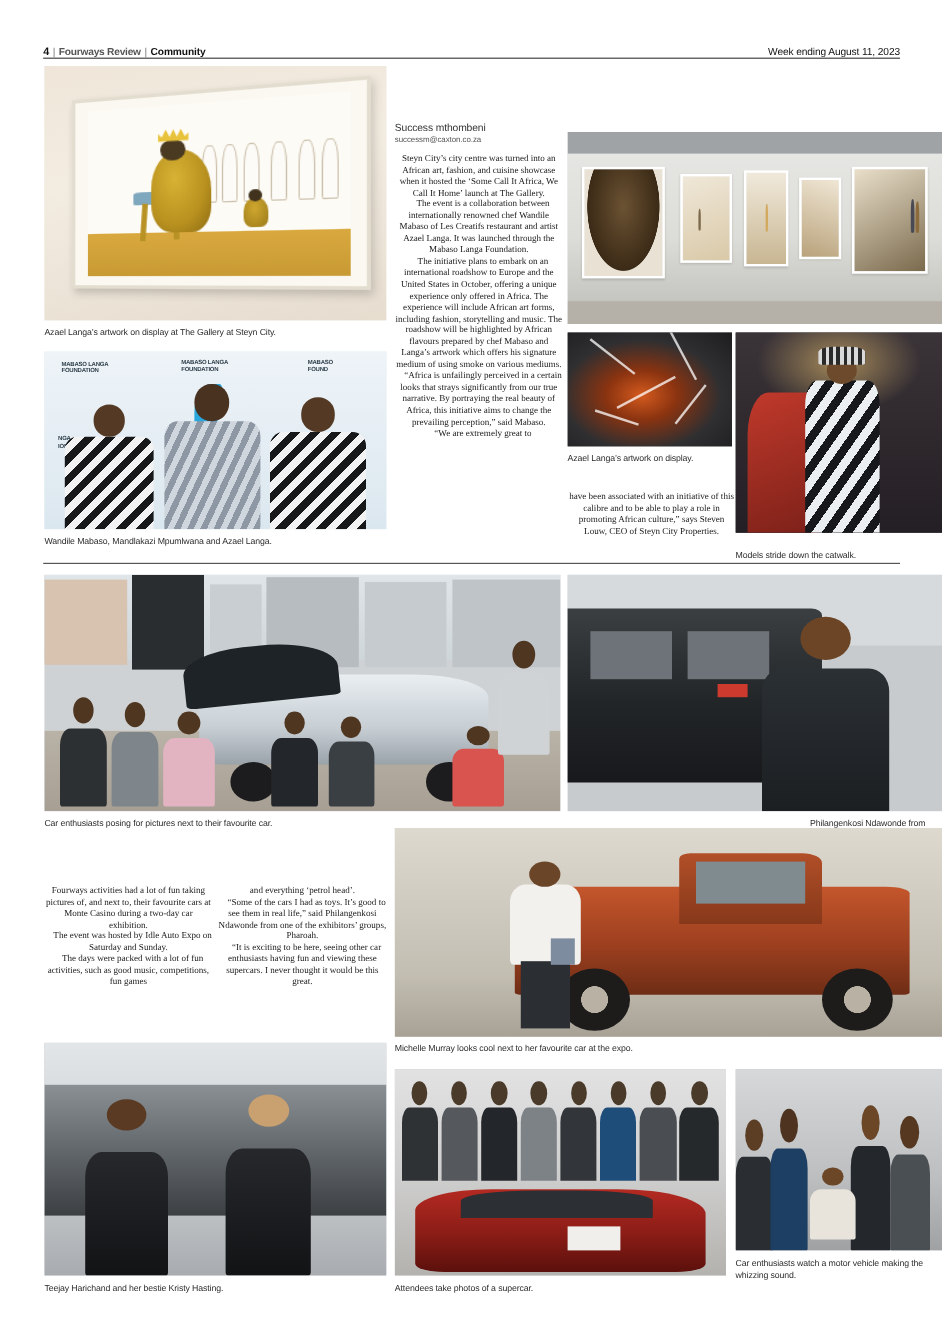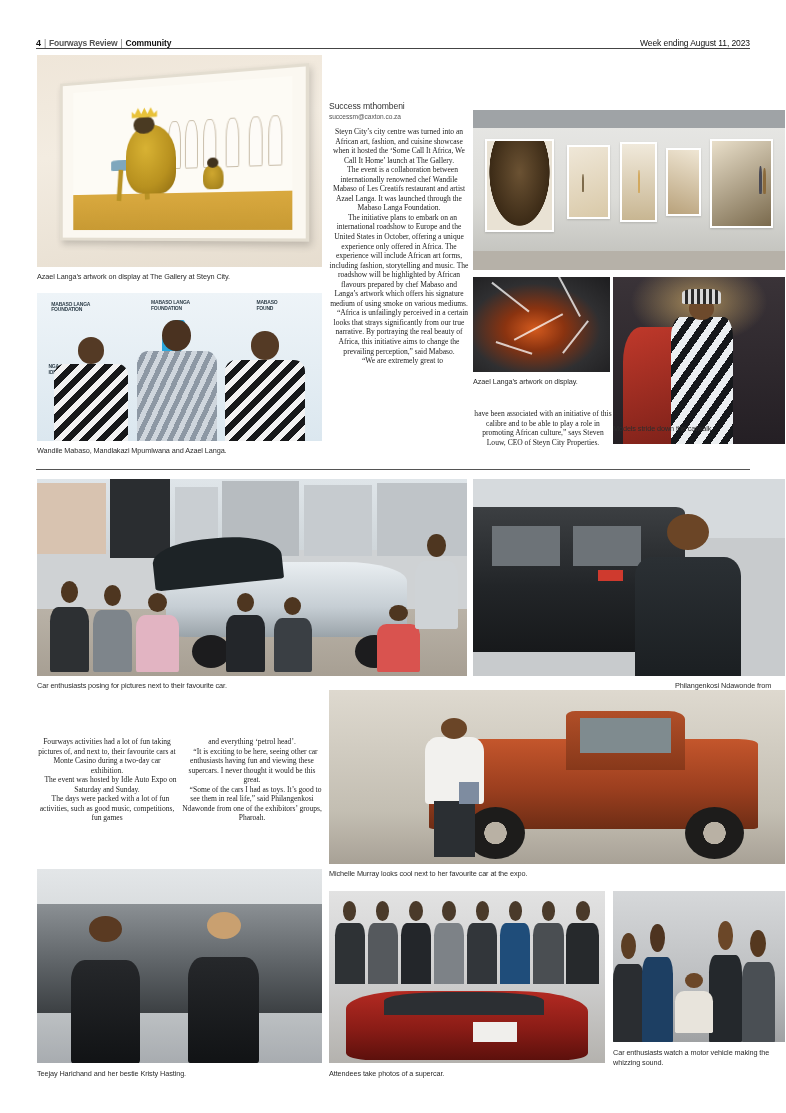--- a/index.html
+++ b/index.html
@@ -411,21 +411,21 @@
   <div class="caption" id="cap-smoke" style="left:473px; top:377px; width:137px;">Azael Langa’s artwork on display.</div>
 
   <div class="photo" id="photo-model">
     <div class="bgg"></div>
     <div class="spot"></div>
     <div class="redcloth"></div>
     <div class="torso"></div>
     <div class="head"></div>
     <div class="hat"></div>
   </div>
-  <div class="caption" id="cap-model" style="left:613px; top:424px; width:156px;">Models stride down the catwalk.</div>
+  <div class="caption" id="cap-model" style="left:613px; top:458px; width:156px;">Models stride down the catwalk.</div>
 
   <div class="col" id="art1-col2">
     <p>have been associated with an initiative of this calibre and to be able to play a role in promoting African culture,” says Steven Louw, CEO of Steyn City Properties.</p>
   </div>
 
   <div class="rule-mid" style="top:469px;"></div>
 
   <div class="photo" id="photo-group">
     <div class="sky"></div>
     <div class="bldg" style="left:0; top:2%; width:16%; height:36%; background:#d8c3b0;"></div>
@@ -485,22 +485,22 @@
 
 
   <div class="col" id="art2-col1">
     <p>Fourways activities had a lot of fun taking pictures of, and next to, their favourite cars at Monte Casino during a two-day car exhibition.</p>
     <p class="indent">The event was hosted by Idle Auto Expo on Saturday and Sunday.</p>
     <p class="indent">The days were packed with a lot of fun activities, such as good music, competitions, fun games</p>
   </div>
 
   <div class="col" id="art2-col2">
     <p>and everything ‘petrol head’.</p>
+    <p class="indent">“Some of the cars I had as toys. It’s good to see them in real life,” said Philangenkosi Ndawonde from one of the exhibitors’ groups, Pharoah.</p>
     <p class="indent">“It is exciting to be here, seeing other car enthusiasts having fun and viewing these supercars. I never thought it would be this great.</p>
-    <p class="indent">“Some of the cars I had as toys. It’s good to see them in real life,” said Philangenkosi Ndawonde from one of the exhibitors’ groups, Pharoah.</p>
   </div>
 
   <div class="photo" id="photo-truck">
     <div class="bgx"></div>
     <div class="body"></div>
     <div class="cab"></div>
     <div class="glass"></div>
     <div class="whl" style="left:30%"></div>
     <div class="whl" style="left:78%"></div>
     <div class="lady">

